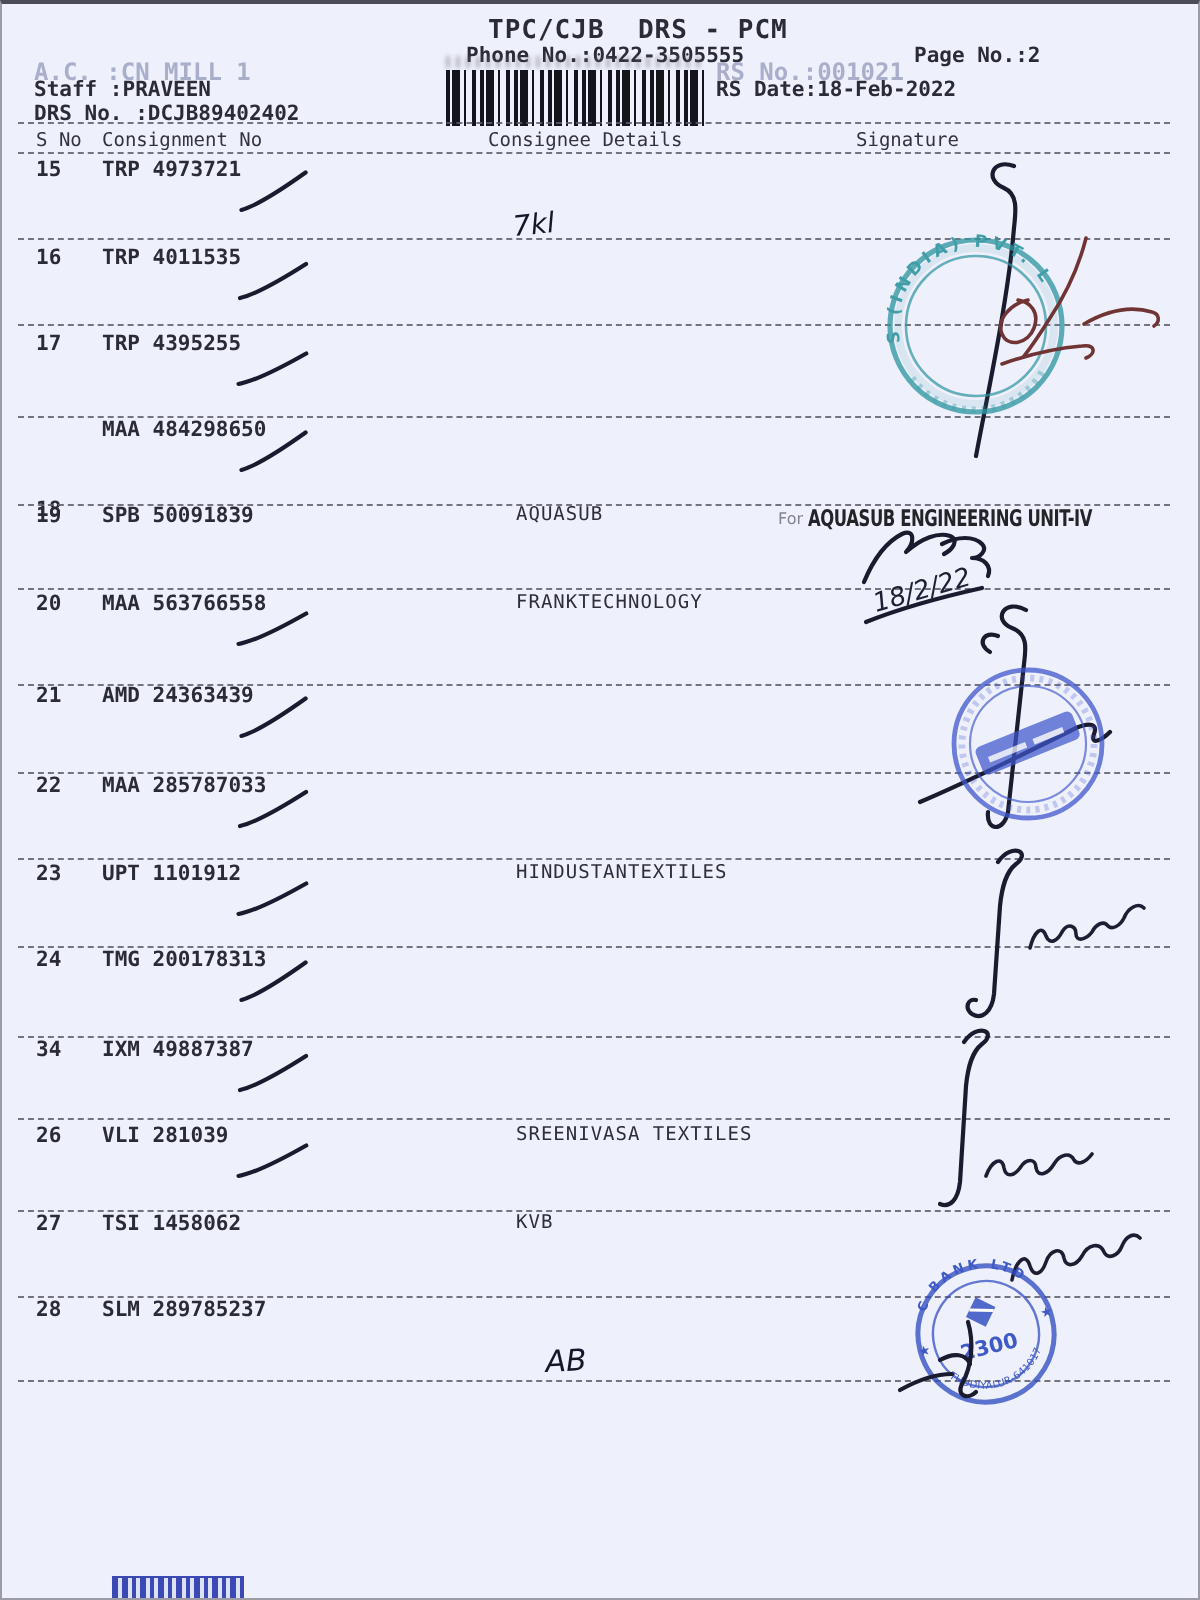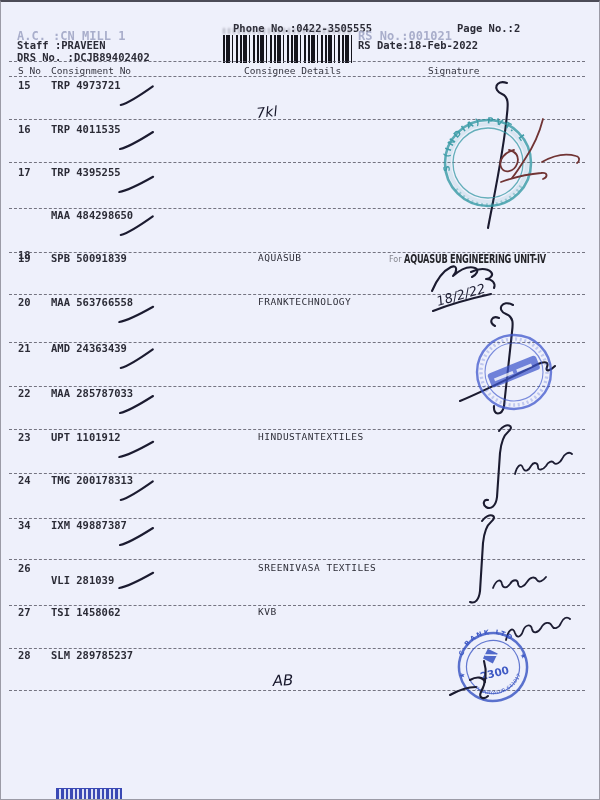--- a/index.html
+++ b/index.html
@@ -28,20 +28,21 @@
   svg text{font-family:"DejaVu Sans","Liberation Sans",sans-serif;}
   .ink{stroke:#1b1b30;stroke-width:2.1;fill:none;stroke-linecap:round;stroke-linejoin:round;}
   .ink-thin{stroke:#1d1d33;stroke-width:1.8;fill:none;stroke-linecap:round;}
   .redink{stroke:#713434;stroke-width:1.8;fill:none;stroke-linecap:round;}
 </style>
 </head>
 <body>
 
 <div id="page">
 
+  <div class="abs pre b t13" style="left:243px;top:6px;">TPC/CJB  DRS - PCM</div>
   <div class="abs pre b t10" style="left:232px;top:20px;">Phone No.:0422-3505555</div>
   <div class="abs pre b t10" style="left:456px;top:20px;">Page No.:2</div>
   <div class="abs pre faded t9" style="left:16px;top:27px;">A.C. :CN MILL 1</div>
   <div class="abs pre b t10" style="left:16px;top:37px;">Staff :PRAVEEN</div>
   <div class="abs pre sb t10" style="left:16px;top:49px;">DRS No. :DCJB89402402</div>
   <div class="abs pre faded t9" style="left:357px;top:27px;">RS No.:001021</div>
   <div class="abs pre sb t10" style="left:357px;top:37px;">RS Date:18-Feb-2022</div>
   <div id="topbarcode-smudge" class="abs"></div>
   <div id="topbarcode" class="abs"></div>
 
@@ -114,21 +115,21 @@
       </div>
       <div class="sep" style="top: 516px;"></div>
       <div class="row" style="top: 517px;">
         <span class="cell" style="left: 17px;">34</span>
         <span class="cell" style="left: 50px;">IXM 49887387</span>
         <span class="cell consignee" style="left: 257px;"></span>
       </div>
       <div class="sep" style="top: 557px;"></div>
       <div class="row" style="top: 560px;">
         <span class="cell" style="left: 17px;">26</span>
-        <span class="cell" style="left: 50px; margin-top: 12px;">VLI 281039</span>
+        <span class="cell" style="left: 50px;">VLI 281039</span>
         <span class="cell consignee" style="left: 257px;">SREENIVASA TEXTILES</span>
       </div>
       <div class="sep" style="top: 603px;"></div>
       <div class="row" style="top: 604px;">
         <span class="cell" style="left: 17px;">27</span>
         <span class="cell" style="left: 50px;">TSI 1458062</span>
         <span class="cell consignee" style="left: 257px;">KVB</span>
       </div>
       <div class="sep" style="top: 646px;"></div>
       <div class="row" style="top: 647px;">

